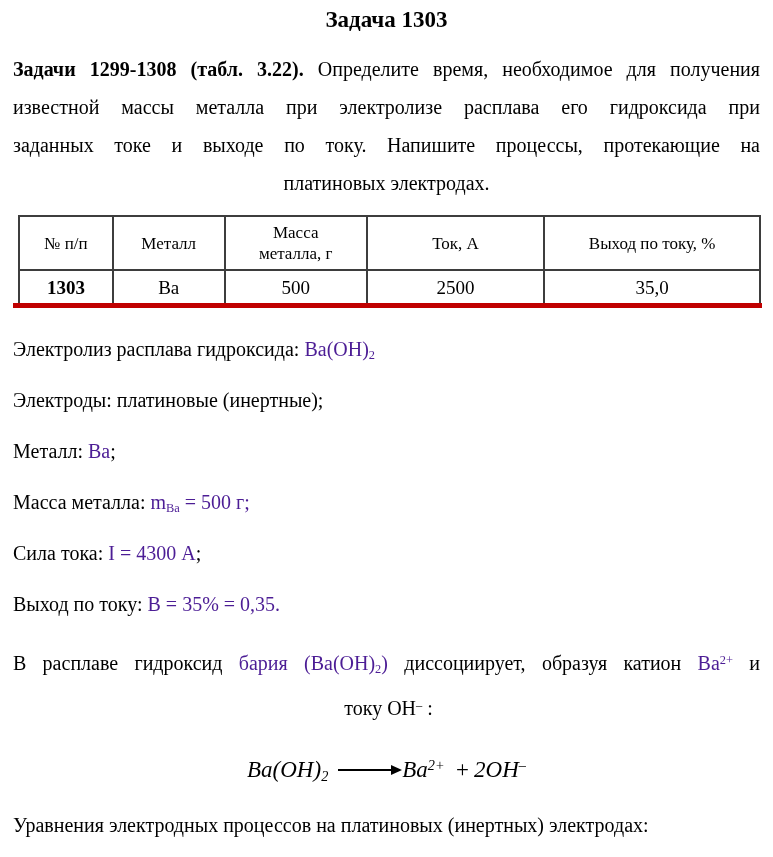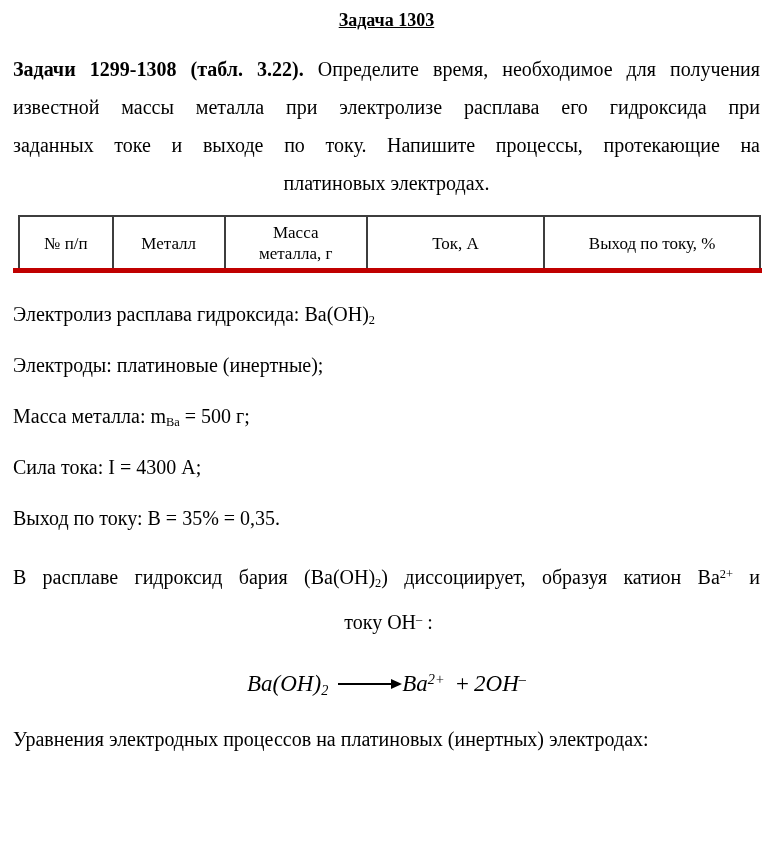--- a/index.html
+++ b/index.html
@@ -8,22 +8,21 @@
     background: #ffffff;
     overflow: hidden;
     font-family: "Liberation Serif", serif;
     color: #000000;
   }
   .page { padding: 8px 13px 0 13px; }
 
   .doc-title {
     margin: 0 0 18px 0;
     text-align: center;
-    font-size: 18px; font-weight: bold;
-    text-decoration: underline;
+    font-size: 23px; font-weight: bold;
     line-height: 24px;
   }
 
   
   .intro { font-size: 20px; }
   .jline { text-align: justify; text-align-last: justify; line-height: 38px; height: 38px; white-space: nowrap; }
   .jline-last { text-align: center; line-height: 38px; height: 38px; }
   .bold { font-weight: bold; }
 
   
@@ -67,21 +66,21 @@
     text-decoration: underline;
     line-height: 23px;
   }
 
   .sol { margin-top: 29px; }
   .sol p {
     margin: 0 0 27px 0;
     font-size: 20px;
     line-height: 24px;
   }
-  .red { color: #000000; }
+  .red { color: #4c1d95; }
 
   sub { font-size: 0.62em; line-height: 0; vertical-align: -0.28em; }
   sup { font-size: 0.62em; line-height: 0; vertical-align: 0.5em; }
 
   .dissoc { font-size: 20px; margin-top: -2px; }
   .dissoc .jline { line-height: 45px; height: 45px; }
   .dissoc .jline-last { line-height: 45px; height: 45px; padding-left: 4px; }
 
   .equation {
     margin-top: 24px;
@@ -139,29 +138,37 @@
     </colgroup>
     <tbody>
         <tr>
       <th>№ п/п</th>
       <th>Металл</th>
       <th>Масса
 металла, г</th>
       <th>Ток, А</th>
       <th>Выход по току, %</th>
     </tr>
+    <tr>
+      <td class="cell-bold">1303</td>
+      <td>Ba</td>
+      <td>500</td>
+      <td>2500</td>
+      <td>35,0</td>
+    </tr>
   </tbody>
     </table>
 
   <div class="red-rule"></div>
 
 
   <div class="sol">
     <p><span>Электролиз расплава гидроксида: </span><span class="red"><span>Ba(OH)</span><sub>2</sub><span></span></span><span></span></p>
     <p><span>Электроды: платиновые (инертные);</span><span class="red"><span></span><sub></sub><span></span></span><span></span></p>
+    <p><span>Металл: </span><span class="red"><span>Ba</span><sub></sub><span></span></span><span>;</span></p>
     <p><span>Масса металла: </span><span class="red"><span>m</span><sub>Ba</sub><span> = 500 г;</span></span><span></span></p>
     <p><span>Сила тока: </span><span class="red"><span>I = 4300 А</span><sub></sub><span></span></span><span>;</span></p>
     <p><span>Выход по току: </span><span class="red"><span>В = 35% = 0,35.</span><sub></sub><span></span></span><span></span></p>
   </div>
 
   <div class="dissoc">
     <div class="jline"><span>В расплаве гидроксид </span><span class="red"><span>бария (Ba(OH)</span><sub>2</sub><span>)</span></span><span> диссоциирует, образуя катион </span><span class="red"><span>Ba</span><sup>2+</sup></span><span> и</span></div>
     <div class="jline-last"><span>току OH</span><sup>–</sup><span> :</span></div>
   </div>
 

